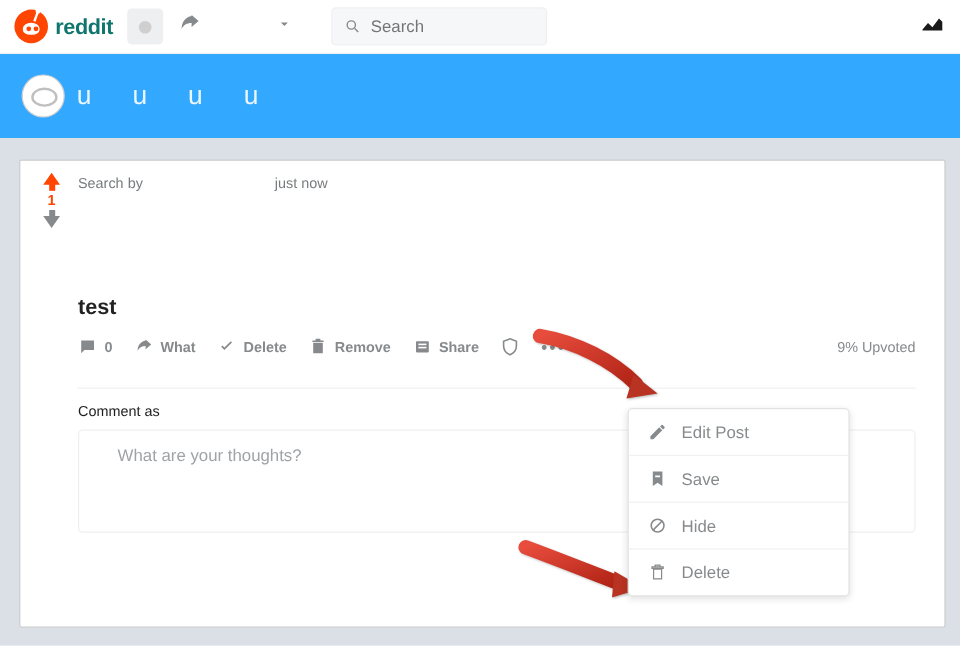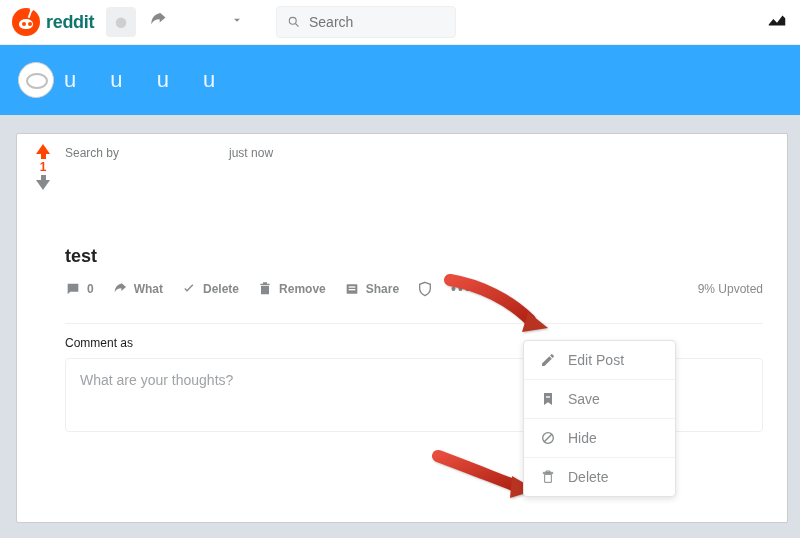--- a/index.html
+++ b/index.html
@@ -44,27 +44,27 @@
   .meta .gap { display:inline-block; width: 110px; }
   .title { font-size: 18px; color: #222; font-weight: 700; margin-top: 86px; }
 
   .actions { display: flex; align-items: center; gap: 18px; margin-top: 14px; color: #878a8c; font-size: 12px; font-weight: 700; }
   .act { display: flex; align-items: center; gap: 6px; cursor: pointer; }
   .act svg { width: 16px; height: 16px; fill: #878a8c; }
   .dots { letter-spacing: 2px; font-size: 14px; line-height: 10px; cursor:pointer; }
   .upvoted { margin-left: auto; color: #878a8c; font-weight: 400; font-size: 12px; }
 
   .comment-label { font-size: 12px; color: #1c1c1c; margin-top: 12px; }
-  .comment-box { border: 1px solid #edeff1; border-radius: 4px; margin-top: 8px; padding: 12px 14px; height: 74px; }
+  .comment-box { border: 1px solid #edeff1; border-radius: 4px; margin-top: 8px; padding: 12px 32px; height: 86px; }
   .comment-box .ph { color: #9fa3a6; font-size: 14px; }
 
   .divider { height:1px; background:#edeff1; margin-top: 26px; }
 
   
-  .menu { position: absolute; top: 340px; left: 523px; width: 153px; background: #fff; border: 1px solid #e3e3e3; border-radius: 4px; box-shadow: 0 2px 6px rgba(0,0,0,0.12); z-index: 10; }
+  .menu { position: absolute; top: 340px; left: 523px; width: 185px; background: #fff; border: 1px solid #e3e3e3; border-radius: 4px; box-shadow: 0 2px 6px rgba(0,0,0,0.12); z-index: 10; }
   .menu-item { display: flex; align-items: center; gap: 12px; padding: 11px 16px; font-size: 14px; color: #878a8c; cursor: pointer; }
   .menu-item + .menu-item { border-top: 1px solid #f1f1f1; }
   .menu-item svg { width: 16px; height: 16px; fill: #878a8c; }
 
   
   .redarrow { position: absolute; pointer-events: none; }
   .redarrow svg { filter: drop-shadow(1px 1px 1px rgba(0,0,0,0.25)); }
 
 </style>
 </head>

